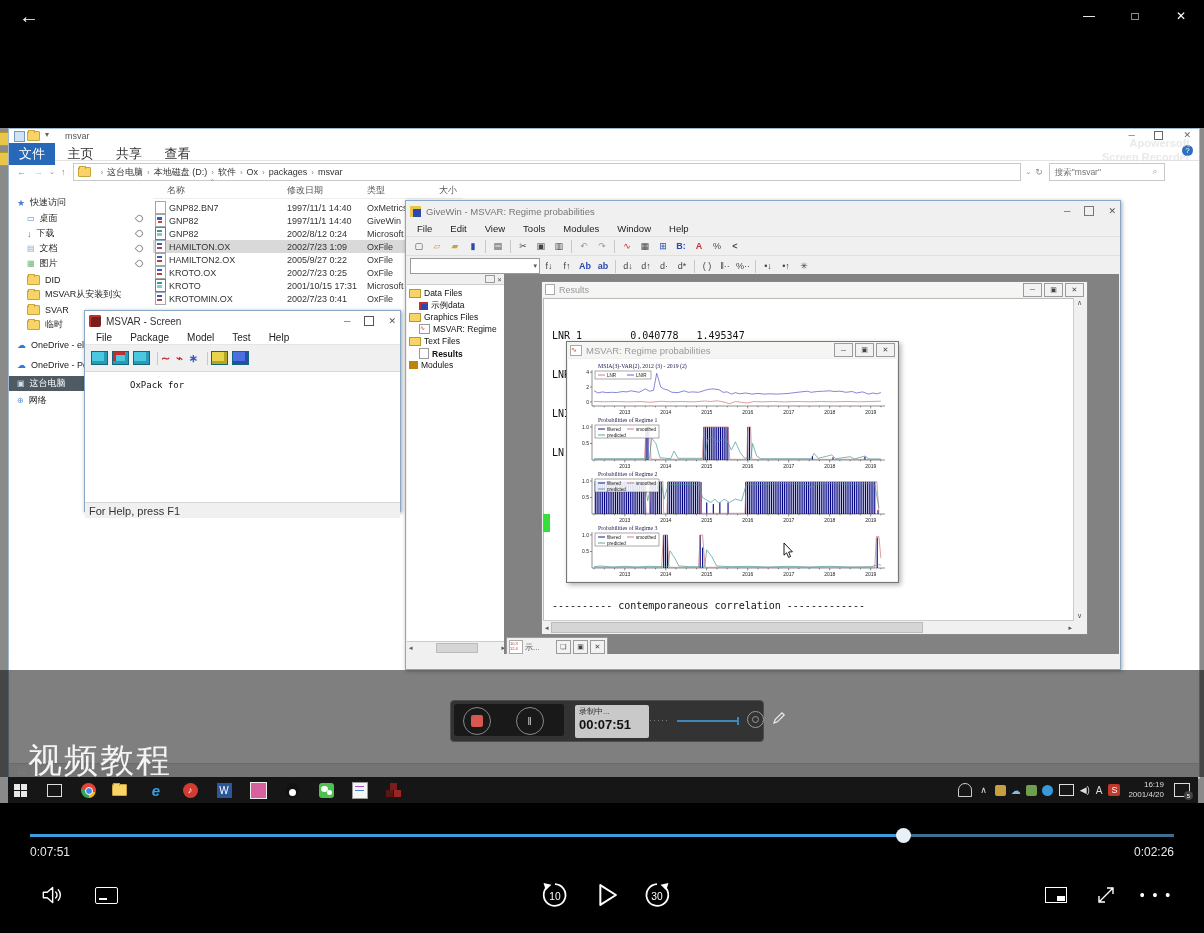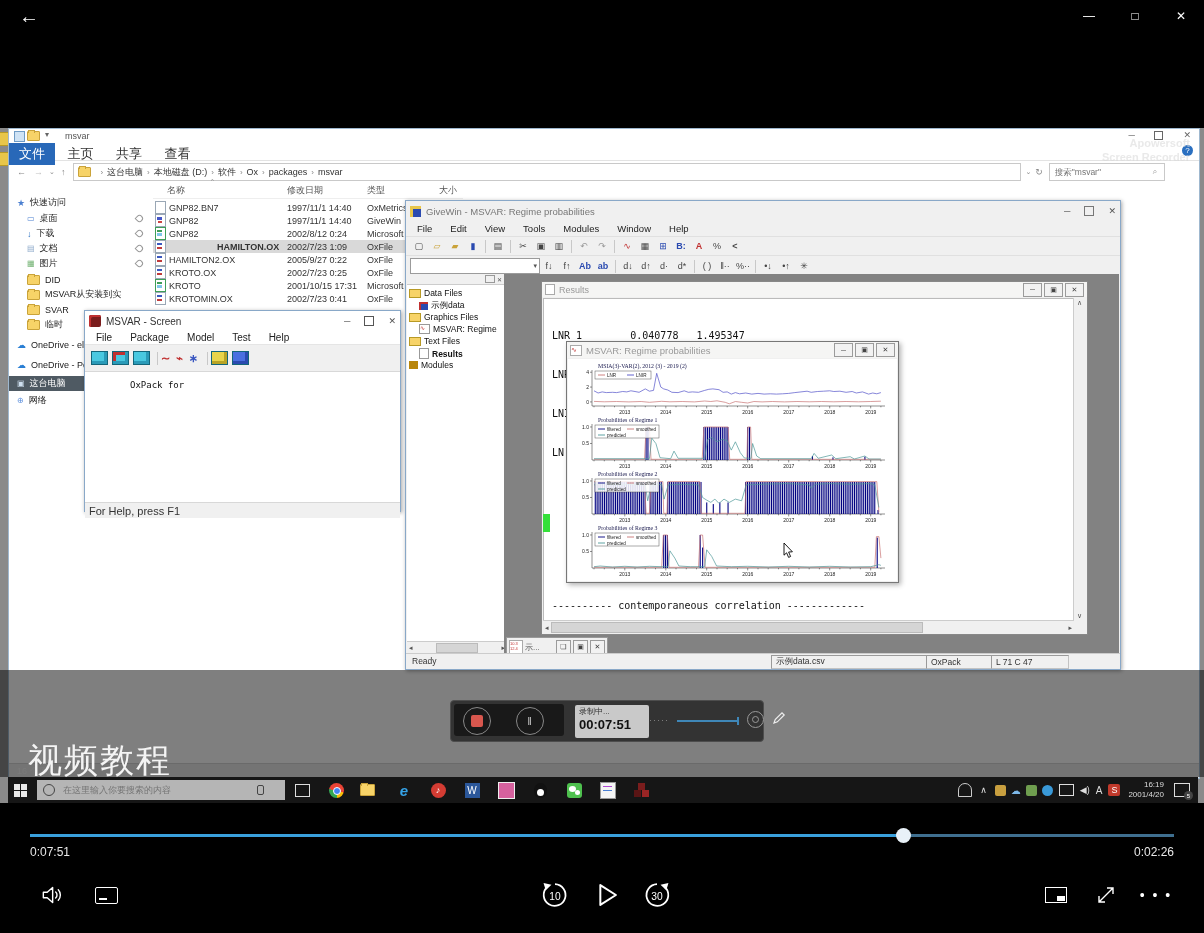--- a/index.html
+++ b/index.html
@@ -237,21 +237,21 @@
             <span class="tp">GiveWin</span>
           </div>
         <div class="frow" style="top:98px;">
             <span class="fic ic-excel"></span>
             <span class="nm">GNP82</span>
             <span class="dt">2002/8/12 0:24</span>
             <span class="tp">Microsoft Off</span>
           </div>
         <div class="frow" style="top:111px;background:#d9d9d9;">
             <span class="fic ic-ox"></span>
-            <span class="nm" style="font-weight:bold;margin-left:48px;">HAMILTON.OX</span>
+            <span class="nm" style="font-weight:normal;">HAMILTON.OX</span>
             <span class="dt">2002/7/23 1:09</span>
             <span class="tp">OxFile</span>
           </div>
         <div class="frow" style="top:124px;">
             <span class="fic ic-ox"></span>
             <span class="nm">HAMILTON2.OX</span>
             <span class="dt">2005/9/27 0:22</span>
             <span class="tp">OxFile</span>
           </div>
         <div class="frow" style="top:137px;">
@@ -840,26 +840,20 @@
 
         <div class="abs" style="left:2px;top:363px;width:96px;height:18px;background:#f0f0f0;border:1px solid #999;display:flex;align-items:center;padding:0 2px;">
           <span style="width:12px;height:12px;background:#fff;border:1px solid #aaa;color:#c03030;font-size:4px;line-height:5px;overflow:hidden;">10.3 12.4</span>
           <span style="font-size:8px;color:#555;margin-left:2px;">示...</span>
           <span class="wbtn" style="margin-left:auto;width:13px;">❏</span>
           <span class="wbtn" style="width:13px;">▣</span>
           <span class="wbtn" style="width:13px;">✕</span>
         </div>
       </div>
 
-      <div class="abs" style="left:0;bottom:0;width:100%;height:15px;background:#f0f0f0;border-top:1px solid #ccc;font-size:8.5px;color:#333;">
-        <span class="abs" style="left:6px;top:2px;">Ready</span>
-        <span class="sfield" style="left:365px;top:1px;width:148px;">示例data.csv</span>
-        <span class="sfield" style="left:520px;top:1px;width:58px;">OxPack</span>
-        <span class="sfield" style="left:585px;top:1px;width:68px;">L 71 C 47</span>
-      </div>
     </div>
 
     <svg class="abs" style="left:783px;top:415px;z-index:9;" width="12" height="16" viewBox="0 0 12 16">
       <polygon points="1,0 1,12.2 3.6,9.8 5.6,14.4 7.6,13.5 5.6,9 9.4,8.8" fill="#fff" stroke="#000" stroke-width="0.9"></polygon>
     </svg>
 
     <div class="abs scrim"></div>
 
     <div class="abs recbar">
       <div class="abs" style="left:3px;top:3px;width:110px;height:32px;background:#191919;border-radius:3px;">
@@ -887,25 +881,20 @@
     </div>
 
     <div class="taskbar abs">
       <div class="tb-ic" style="margin-left:2px;">
         <span style="display:grid;grid-template-columns:6px 6px;grid-gap:1px;">
           <span style="width:6px;height:6px;background:#e8e8e8;"></span>
             <span style="width:6px;height:6px;background:#e8e8e8;"></span>
           <span style="width:6px;height:6px;background:#e8e8e8;"></span>
             <span style="width:6px;height:6px;background:#e8e8e8;"></span>
         </span>
-      </div>
-      <div style="width:248px;height:20px;background:#b5b5b5;display:flex;align-items:center;flex:0 0 auto;">
-        <span style="width:10px;height:10px;border:1.4px solid #444;border-radius:50%;margin:0 6px;"></span>
-        <input readonly="" style="border: none; background: transparent; outline: none; font-size: 9px; color: rgb(34, 34, 34); width: 190px; font-family: &quot;Liberation Sans&quot;, sans-serif;" placeholder="在这里输入你要搜索的内容">
-        <span style="width:5px;height:8px;border:1px solid #444;border-radius:2px;margin-left:2px;"></span>
       </div>
       <div class="tb-ic">
           <span style="width:13px;height:11px;border:1.4px solid #ddd;"></span>
         </div>
       <div class="tb-ic">
           <span style="width:15px;height:15px;border-radius:50%;background:conic-gradient(#ea4335 0 30%,#fbbc05 30% 48%,#34a853 48% 78%,#ea4335 78%);position:relative;">
             <span style="position:absolute;left:4.5px;top:4.5px;width:6px;height:6px;border-radius:50%;background:#4285f4;border:1px solid #fff;"></span>
           </span>
         </div>
       <div class="tb-ic">

